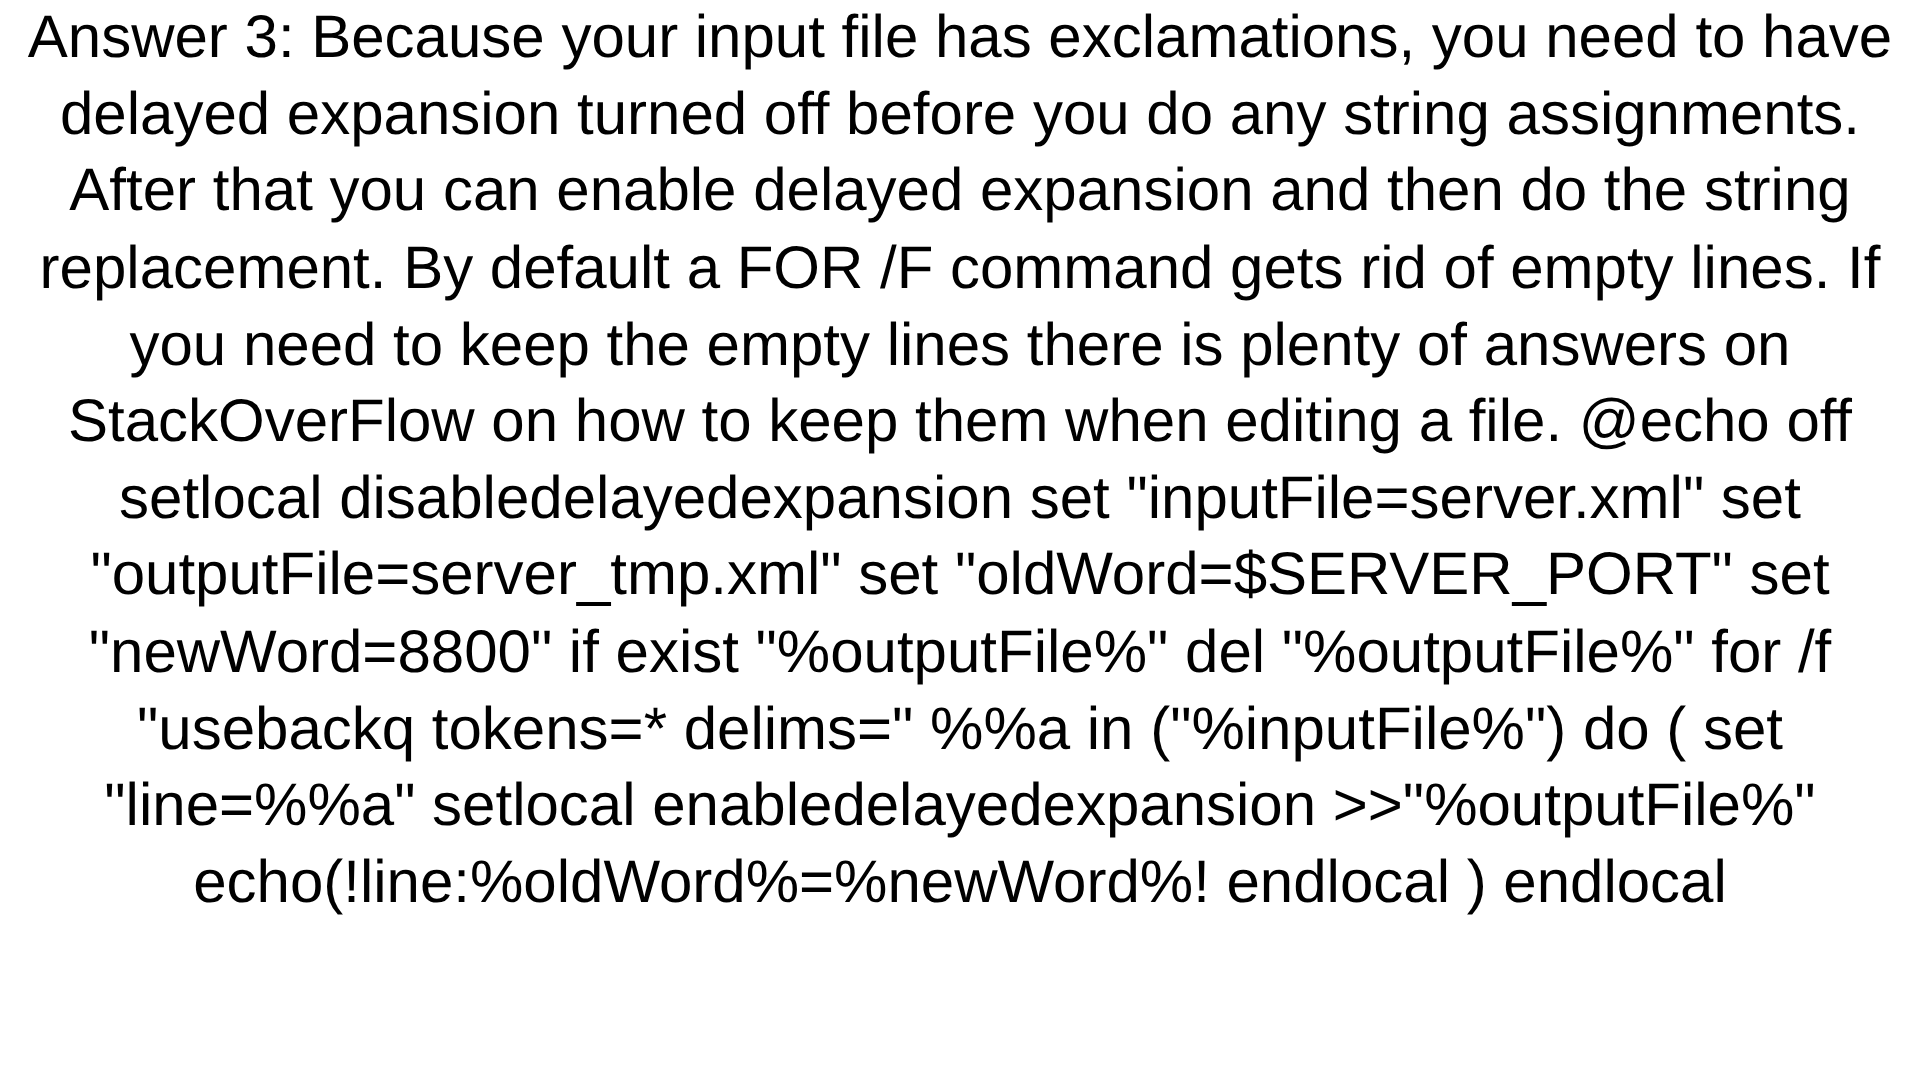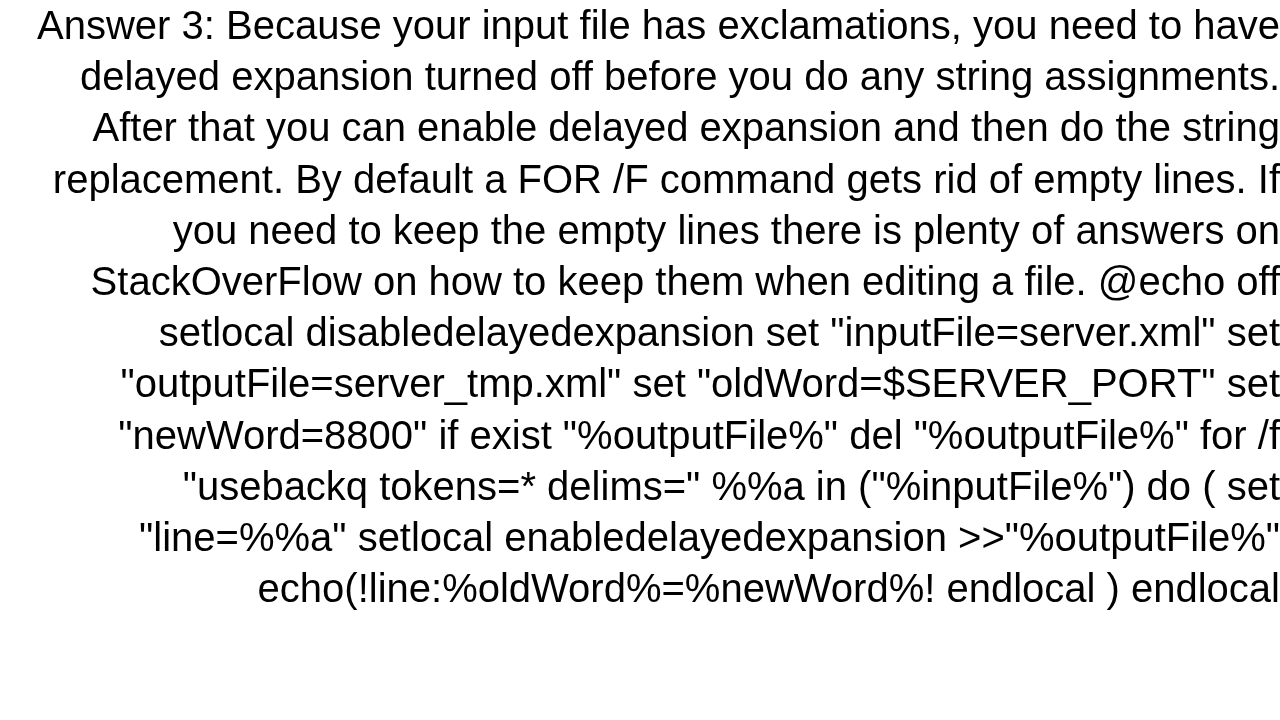--- a/index.html
+++ b/index.html
@@ -19,21 +19,21 @@
     height: 720px;
     padding: 0;
     display: flex;
     align-items: flex-start;
     justify-content: center;
   }
   .text-block {
     font-size: 40px;
     line-height: 1.28;
     color: #000000;
-    text-align: right;
+    text-align: center;
     font-weight: 400;
     letter-spacing: 0px;
     width: 1280px;
     padding: 0 0px;
     white-space: normal;
   }
 </style>
 </head>
 <body>
 

